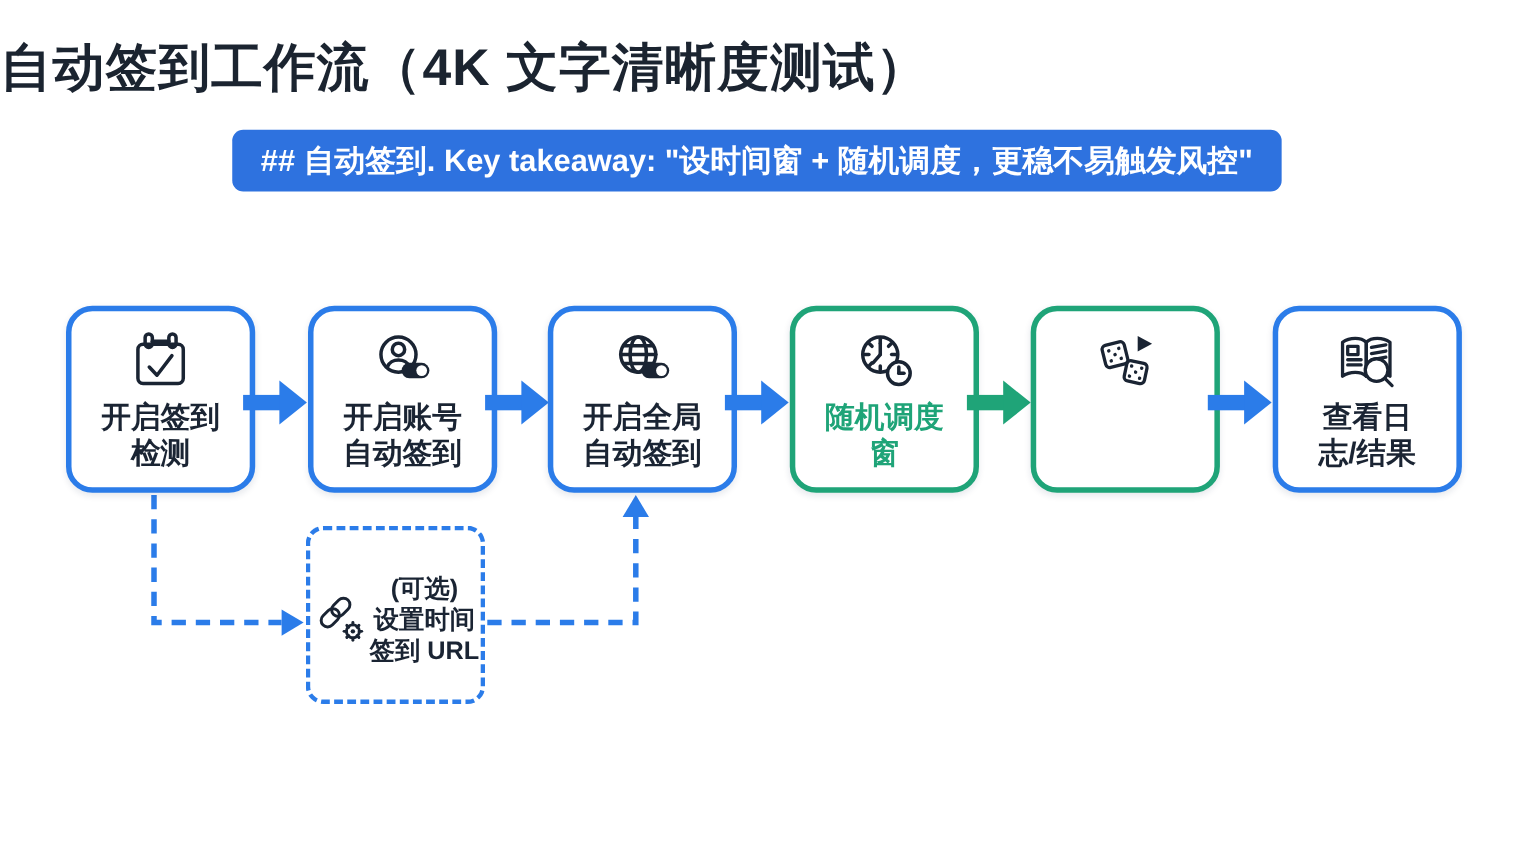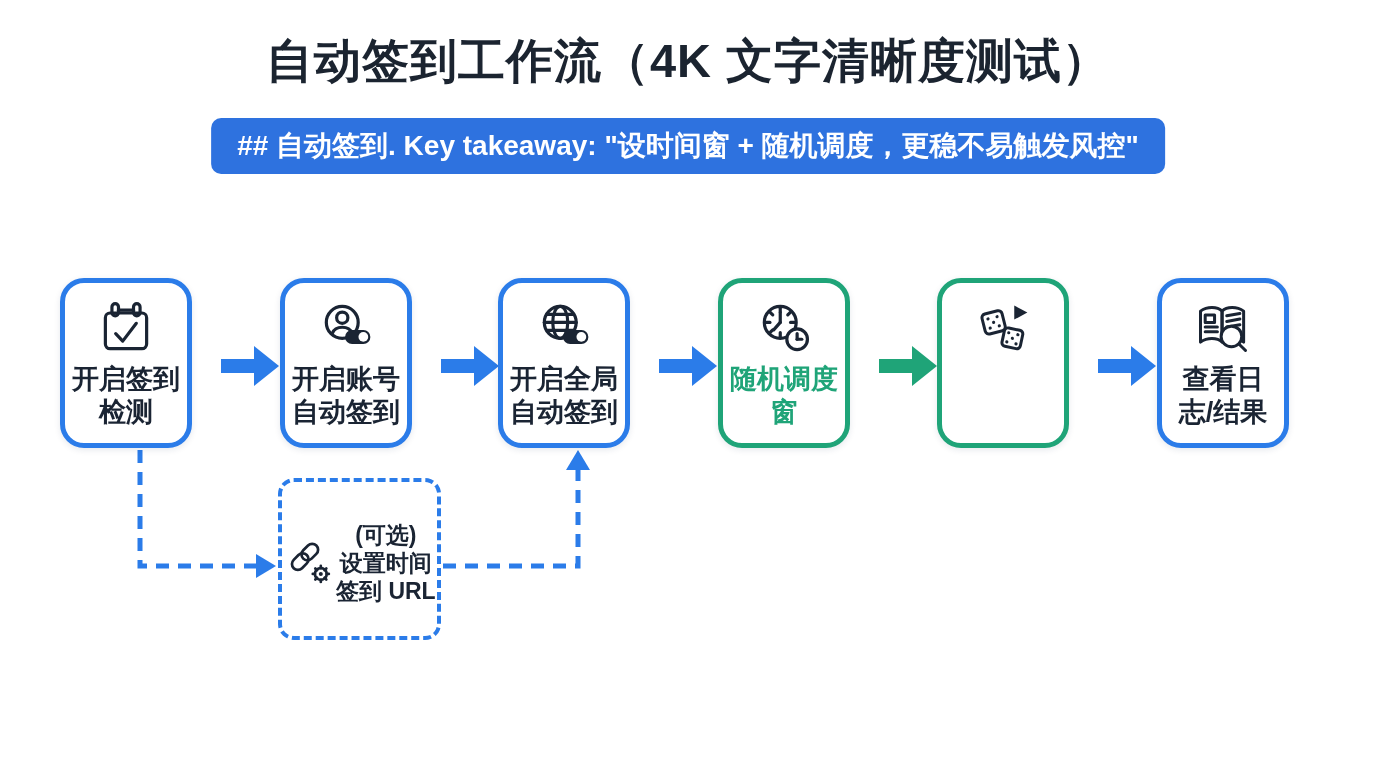--- a/index.html
+++ b/index.html
@@ -7,33 +7,33 @@
     --green:#1fa478;
     --dark:#1a2433;
     --banner:#2e72df;
   }
   html,body{margin:0;padding:0;background:#ffffff;}
   body{font-family:"Liberation Sans","DejaVu Sans",sans-serif;}
   .stage{
     position:relative;width:1376px;height:768px;background:#ffffff;overflow:hidden;
   }
   .page-title{
-    position:absolute;top:30px;left:0;width:1376px;text-align:center;
+    position:absolute;top:30px;left:0;width:1376px;
     font-size:47px;font-weight:800;color:#1b2430;letter-spacing:1px;white-space:nowrap;
   }
   .banner{
     position:absolute;top:118px;left:50%;transform:translateX(-50%);
     background:var(--banner);color:#ffffff;border-radius:10px;
     height:56px;line-height:56px;padding:0 26px;
     font-size:28px;font-weight:700;white-space:nowrap;
   }
   .overlay{position:absolute;left:0;top:0;z-index:1;pointer-events:none;}
   .dash{fill:none;stroke:var(--blue);stroke-width:5;stroke-dasharray:13 9;}
   .node{
-    position:absolute;top:278px;width:132px;height:170px;background:#ffffff;
+    position:absolute;top:278px;width:172px;height:170px;background:#ffffff;
     border:5px solid var(--blue);border-radius:24px;box-sizing:border-box;
     display:flex;flex-direction:column;align-items:center;justify-content:flex-start;
     padding-top:10px;z-index:2;box-shadow:0 2px 6px rgba(20,40,80,0.10);
   }
   .node.green{border-color:var(--green);}
   .iconwrap{height:70px;display:flex;align-items:center;justify-content:center;}
   .label{font-weight:800;font-size:27px;line-height:1.24;color:var(--dark);text-align:center;}
   .node.green .label{color:var(--green);}
   .arrow{position:absolute;top:346px;width:58px;height:40px;z-index:2;}
   .arrow .shaft{position:absolute;left:0;top:13px;width:34px;height:14px;background:var(--blue);}

